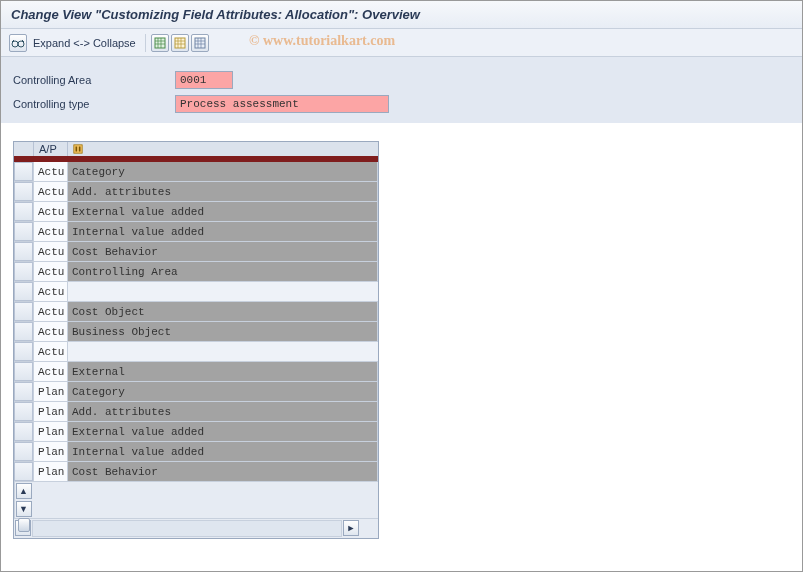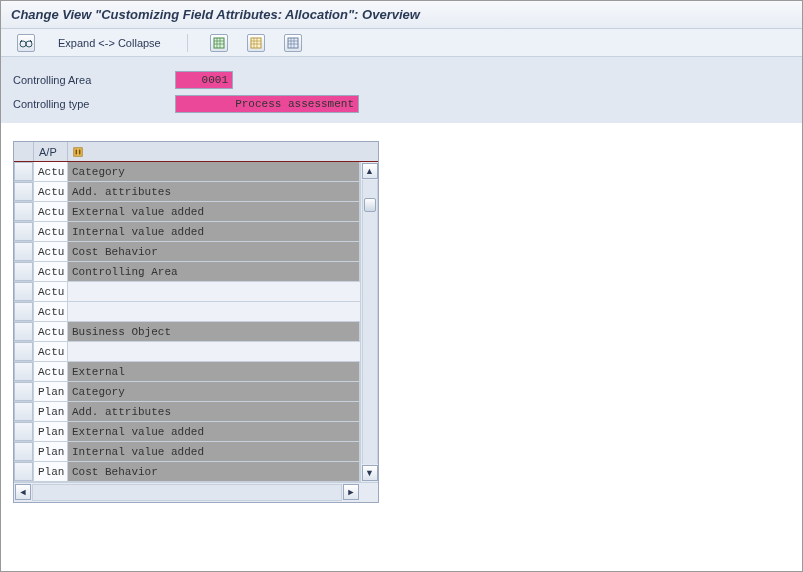--- a/index.html
+++ b/index.html
@@ -21,24 +21,24 @@
   }
   .title-bar h1 {
     font-size: 13px;
     font-style: italic;
     font-weight: bold;
     color: #2a3a56;
   }
   .toolbar {
     background: #edf1f8;
     border-bottom: 1px solid #c7d0dd;
-    padding: 4px 16px;
+    padding: 4px 8px;
     display: flex;
     align-items: center;
-    gap: 19px;
+    gap: 2px;
     height: 28px;
     position: relative;
   }
   .tb-btn {
     width: 18px; height: 18px;
     border: 1px solid #9aa9bf;
     border-radius: 2px;
     background: linear-gradient(#fefefe,#dfe6ef);
     display:inline-flex;align-items:center;justify-content:center;
     cursor:pointer;
@@ -63,56 +63,55 @@
   .form-area {
     background: #e2e8f2;
     padding: 14px 12px 10px 12px;
     display:flex;
     flex-direction:column;
     gap:6px;
   }
   .form-row { display:flex; align-items:center; gap:12px; }
   .form-label { width: 150px; color:#2a3a56; }
   .fld {
-    background:#ec4899;
+    background:#fca5a5;
     border:1px solid #9aa9bf;
     height:18px;
     padding:1px 4px;
     font-family: "Courier New", monospace;
     font-size:11px;
     color:#333;
-    text-align:right;
   }
   .fld.short { width:58px; }
-  .fld.long { width:184px; }
+  .fld.long { width:214px; }
 
   .table-wrap {
     margin: 18px 0 0 12px;
     width: 366px;
     border:1px solid #9aa9bf;
     background: #e6ebf3;
   }
   .tbl-head {
     display:flex;
     background:#dbe2ec;
-    border-bottom:1px solid #7f1d1d;
+    border-bottom:6px solid #7f1d1d;
     height:20px;
   }
   .th {
     border-right:1px solid #b7c2d4;
     padding:3px 5px;
     color:#2a3a56;
     font-size:11px;
     display:flex;align-items:center;
   }
   .th.sel { width:20px; }
   .th.ap  { width:34px; }
   .th.nm  { flex:1; }
   .th.cfg { width:20px; border-right:none; justify-content:center; cursor:pointer; }
-  .tbl-body { display:flex; }
+  .tbl-body { display:flex;flex-direction:column; }
   .rows { flex:1; }
   .row {
     display:flex;
     height:20px;
     border-bottom:1px solid #c7d0dd;
     background:#eef2f8;
   }
   .cell {
     border-right:1px solid #c7d0dd;
     padding:2px 4px;
@@ -194,20 +193,21 @@
         <rect x="1" y="1" width="10" height="10" fill="#fdf3d5" stroke="#b59a3a"></rect>
         <path d="M1 4h10M1 7h10M4 1v10M7 1v10" stroke="#b59a3a" stroke-width="0.7"></path>
       </svg>
   </span>
   <span class="tb-btn">
     <svg width="12" height="12" viewBox="0 0 12 12">
         <rect x="1" y="1" width="10" height="10" fill="#e8eef7" stroke="#6e83a3"></rect>
         <path d="M1 4h10M1 7h10M4 1v10M7 1v10" stroke="#6e83a3" stroke-width="0.7"></path>
       </svg>
   </span>
+  <div class="watermark">© www.tutorialkart.com</div>
 </div>
 
 <div class="form-area">
   <div class="form-row">
     <span class="form-label">Controlling Area</span>
     <input class="fld short" value="0001" style="">
   </div>
   <div class="form-row">
     <span class="form-label">Controlling type</span>
     <input class="fld long" value="Process assessment" style="">
@@ -274,20 +274,21 @@
           <div class="cell sel">
             <div class="box"></div>
           </div>
           <div class="cell ap">Actu</div>
         </div>
         <div class="row">
           <div class="cell sel">
             <div class="box"></div>
           </div>
           <div class="cell ap">Actu</div>
+          <div class="cell nm">Cost Object</div>
         </div>
         <div class="row">
           <div class="cell sel">
             <div class="box"></div>
           </div>
           <div class="cell ap">Actu</div>
           <div class="cell nm">Business Object</div>
         </div>
         <div class="row">
           <div class="cell sel">

